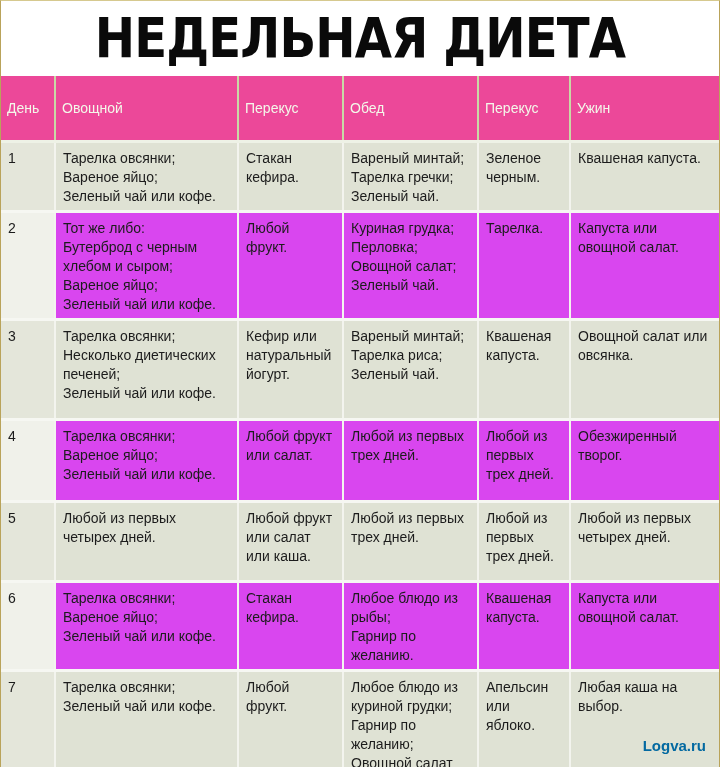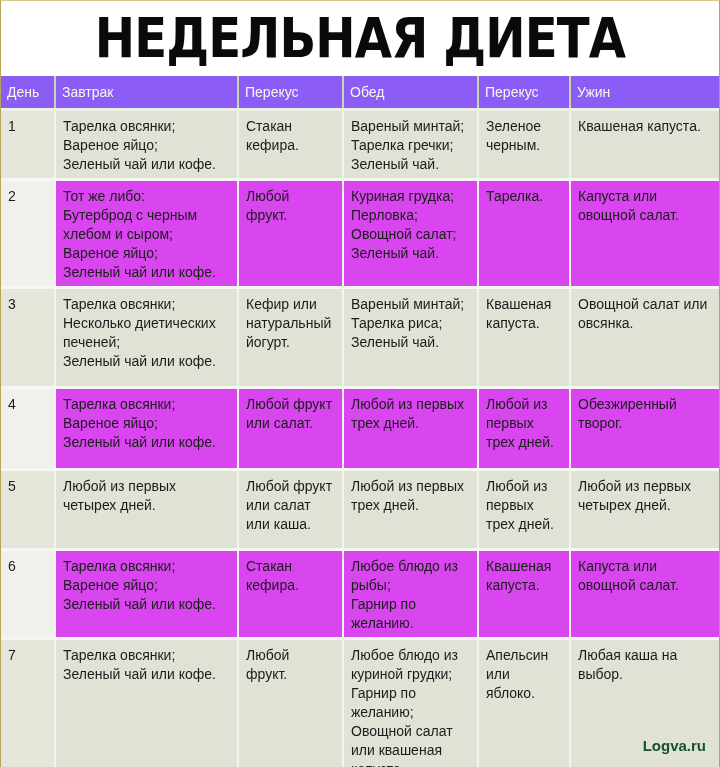--- a/index.html
+++ b/index.html
@@ -28,47 +28,47 @@
     table.diet {
       position: absolute; left: 1px; top: 76px;
       width: 718px;
       border-collapse: collapse;
       table-layout: fixed;
       font-size: 14px;
       line-height: 19px;
       color: #1c1c1c;
     }
     table.diet th {
-      background: #8b5cf6;
+      background: #ec4899;
       color: #f4f8ea;
       font-weight: normal;
       text-align: left;
       height: 32px;
-      padding: 0 6px;
+      padding: 16px 6px;
       font-size: 14px;
       border-right: 2px solid #c9d9a6;
       border-bottom: 3px solid #eef2e6;
       vertical-align: middle;
     }
     table.diet th:last-child { border-right: none; }
     table.diet td {
       vertical-align: top;
       padding: 6px 7px 4px 7px;
       border-right: 2px solid #f3f4ee;
       border-bottom: 3px solid #f6f7f2;
       white-space: pre-line;
     }
     table.diet td:last-child { border-right: none; }
     tr.odd td { background: #dfe2d4; }
     tr.even td { background: #d946ef; }
     tr.odd td.day { background: #e4e6da; }
     tr.even td.day { background: #f0f1ea; }
     .watermark {
       position: absolute; right: 14px; top: 737px;
-      color: #14532d;
+      color: #0369a1;
       font-weight: bold;
       font-size: 15px;
     }
   </style>
 </head>
 <body>
 
 <div class="frame"></div>
 
 <div class="title">НЕДЕЛЬНАЯ ДИЕТА</div>
@@ -78,21 +78,21 @@
     <col style="width:54px">
     <col style="width:183px">
     <col style="width:105px">
     <col style="width:135px">
     <col style="width:92px">
     <col style="width:149px">
   </colgroup>
   <thead>
     <tr>
       <th>День</th>
-      <th>Завтрак</th>
+      <th>Овощной</th>
       <th>Перекус</th>
       <th>Обед</th>
       <th>Перекус</th>
       <th>Ужин</th>
     </tr>
   </thead>
   <tbody>
     <tr class="odd" style="height:67px">
       <td class="day">1</td>
       <td>Тарелка овсянки;

